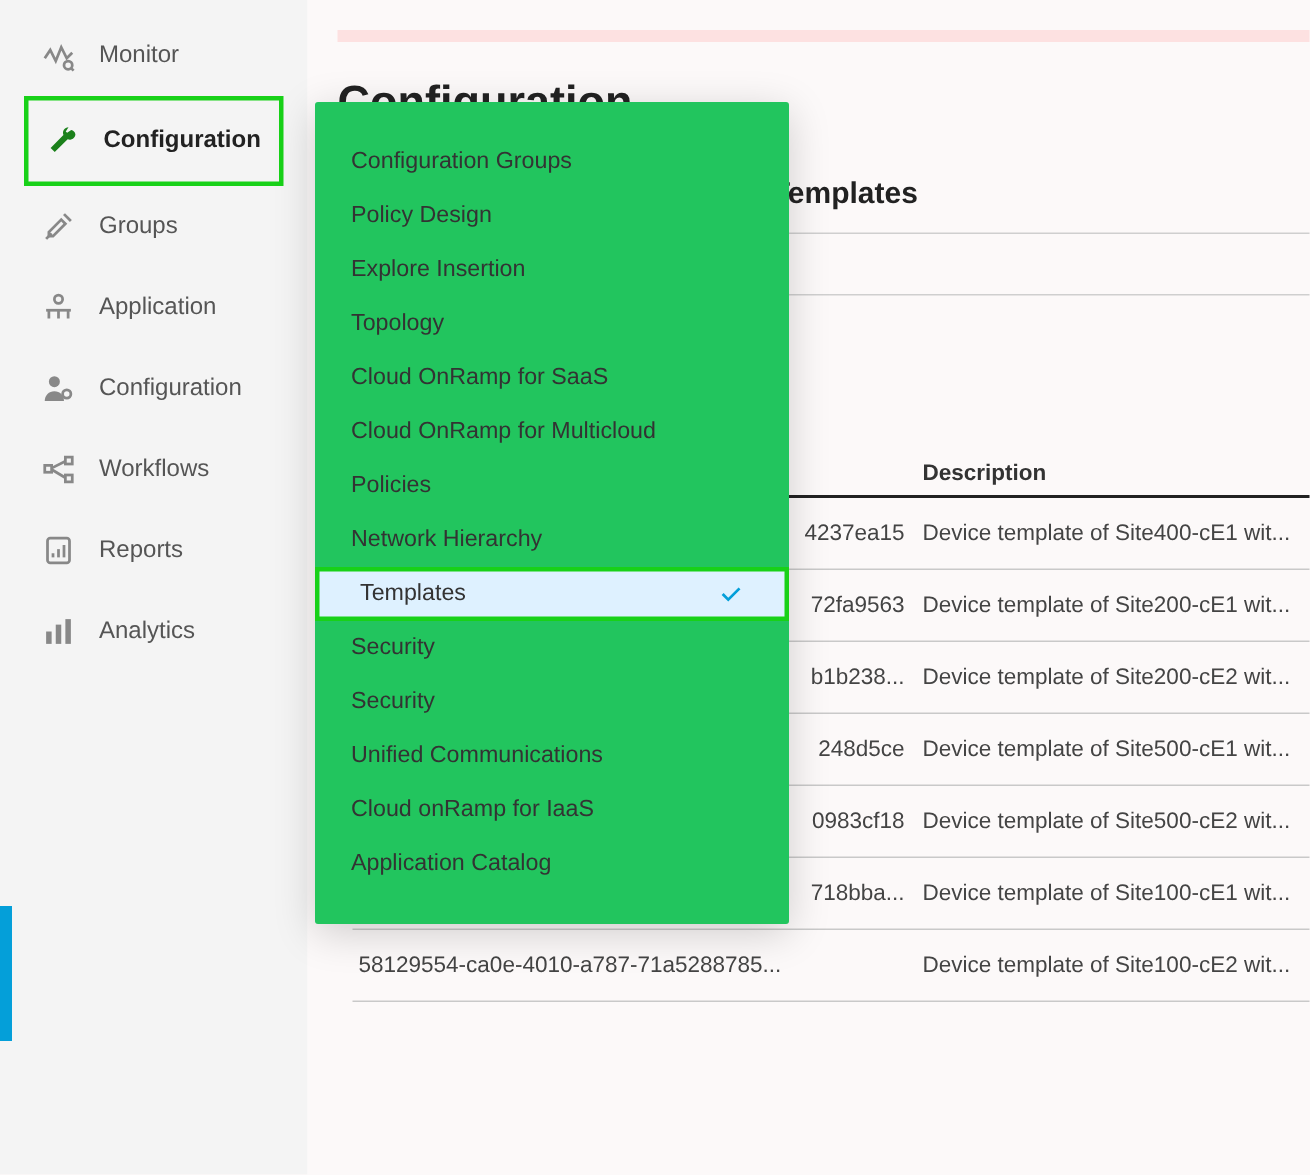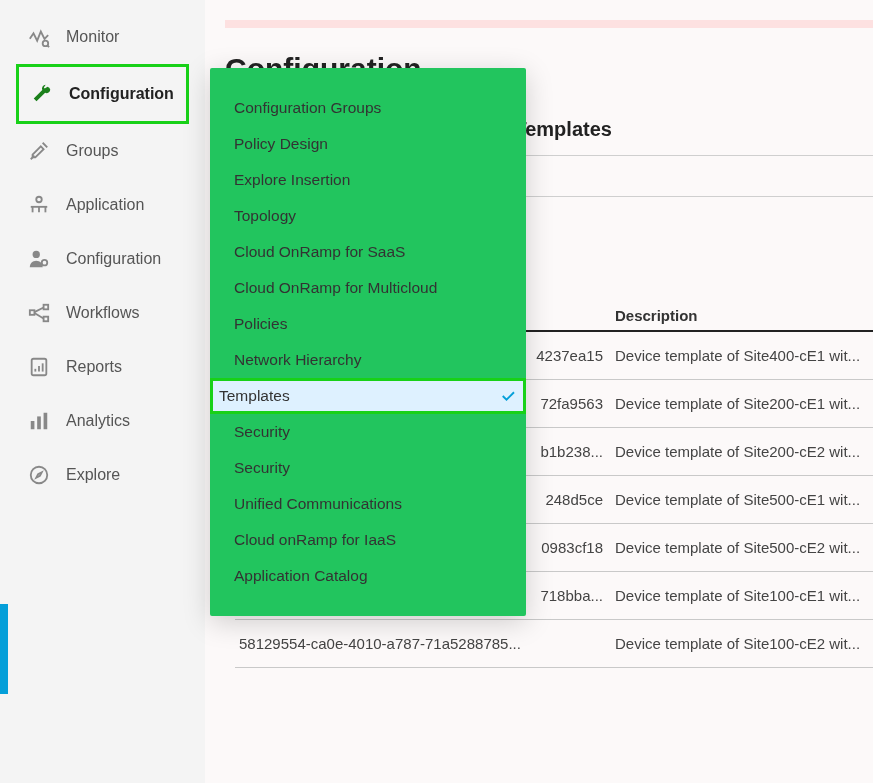--- a/index.html
+++ b/index.html
@@ -114,21 +114,21 @@
     cursor: pointer;
     display: flex;
     align-items: center;
     justify-content: space-between;
   }
   .dd-item.selected {
     background: #def1ff;
   }
   .dd-item.highlight {
     border: 3px solid #18d118;
-    padding: 6px 6px;
+    padding: 6px 27px;
   }
   .check-icon svg { stroke: #049fd9; }
   .pink-strip {
     height: 8px;
     background: #fde1e1;
     margin-left: 0;
   }
   .blue-strip {
     position: absolute;
     left: 0;
@@ -232,29 +232,20 @@
       <span class="icon">
         <svg width="22" height="22" viewBox="0 0 24 24" fill="#888">
             <rect x="3" y="12" width="4" height="9"></rect>
             <rect x="10" y="7" width="4" height="14"></rect>
             <rect x="17" y="3" width="4" height="18"></rect>
           </svg>
       </span>
       <span>Analytics</span>
     </div>
 
-    <div class="side-item">
-      <span class="icon">
-        <svg width="22" height="22" viewBox="0 0 24 24" fill="none" stroke="#888" stroke-width="2">
-            <circle cx="12" cy="12" r="9"></circle>
-            <polygon points="15 9 13 13 9 15 11 11 15 9"></polygon>
-          </svg>
-      </span>
-      <span>Explore</span>
-    </div>
 
   </nav>
 
   <main class="main">
     <div class="pink-strip"></div>
     <h1 class="page-title">Configuration</h1>
 
     <div class="section-title">re Templates</div>
     <div class="section-underline"></div>
 

